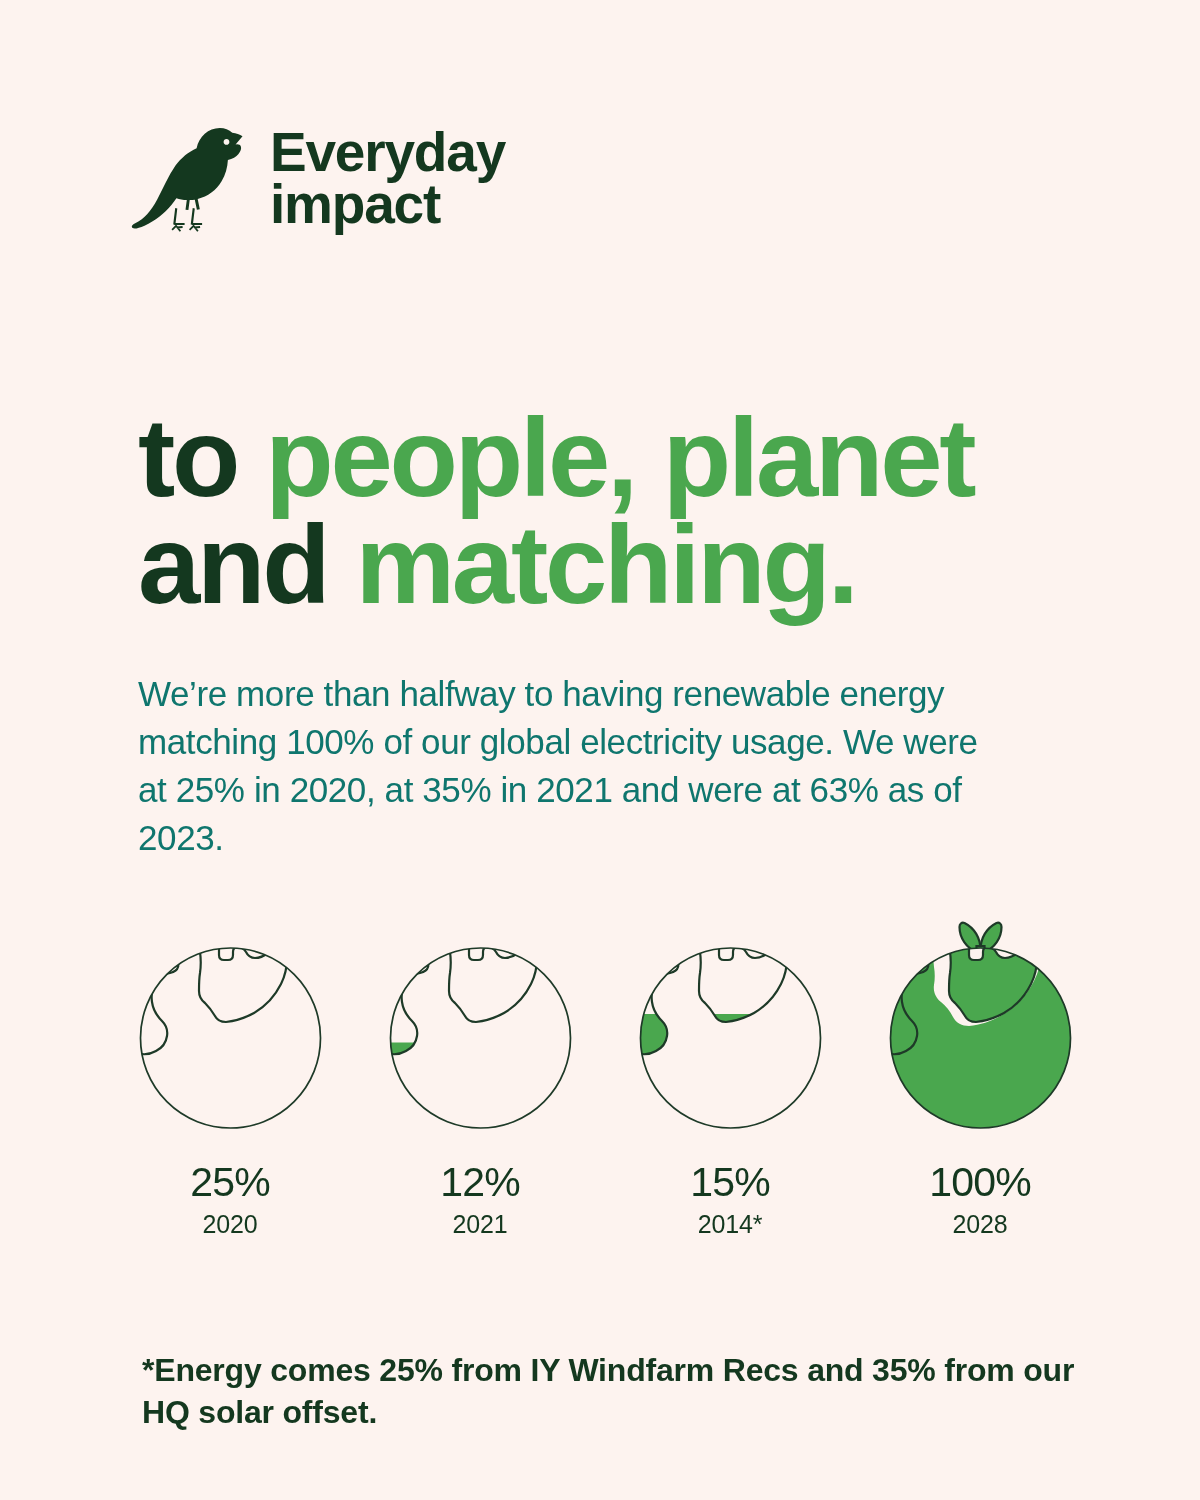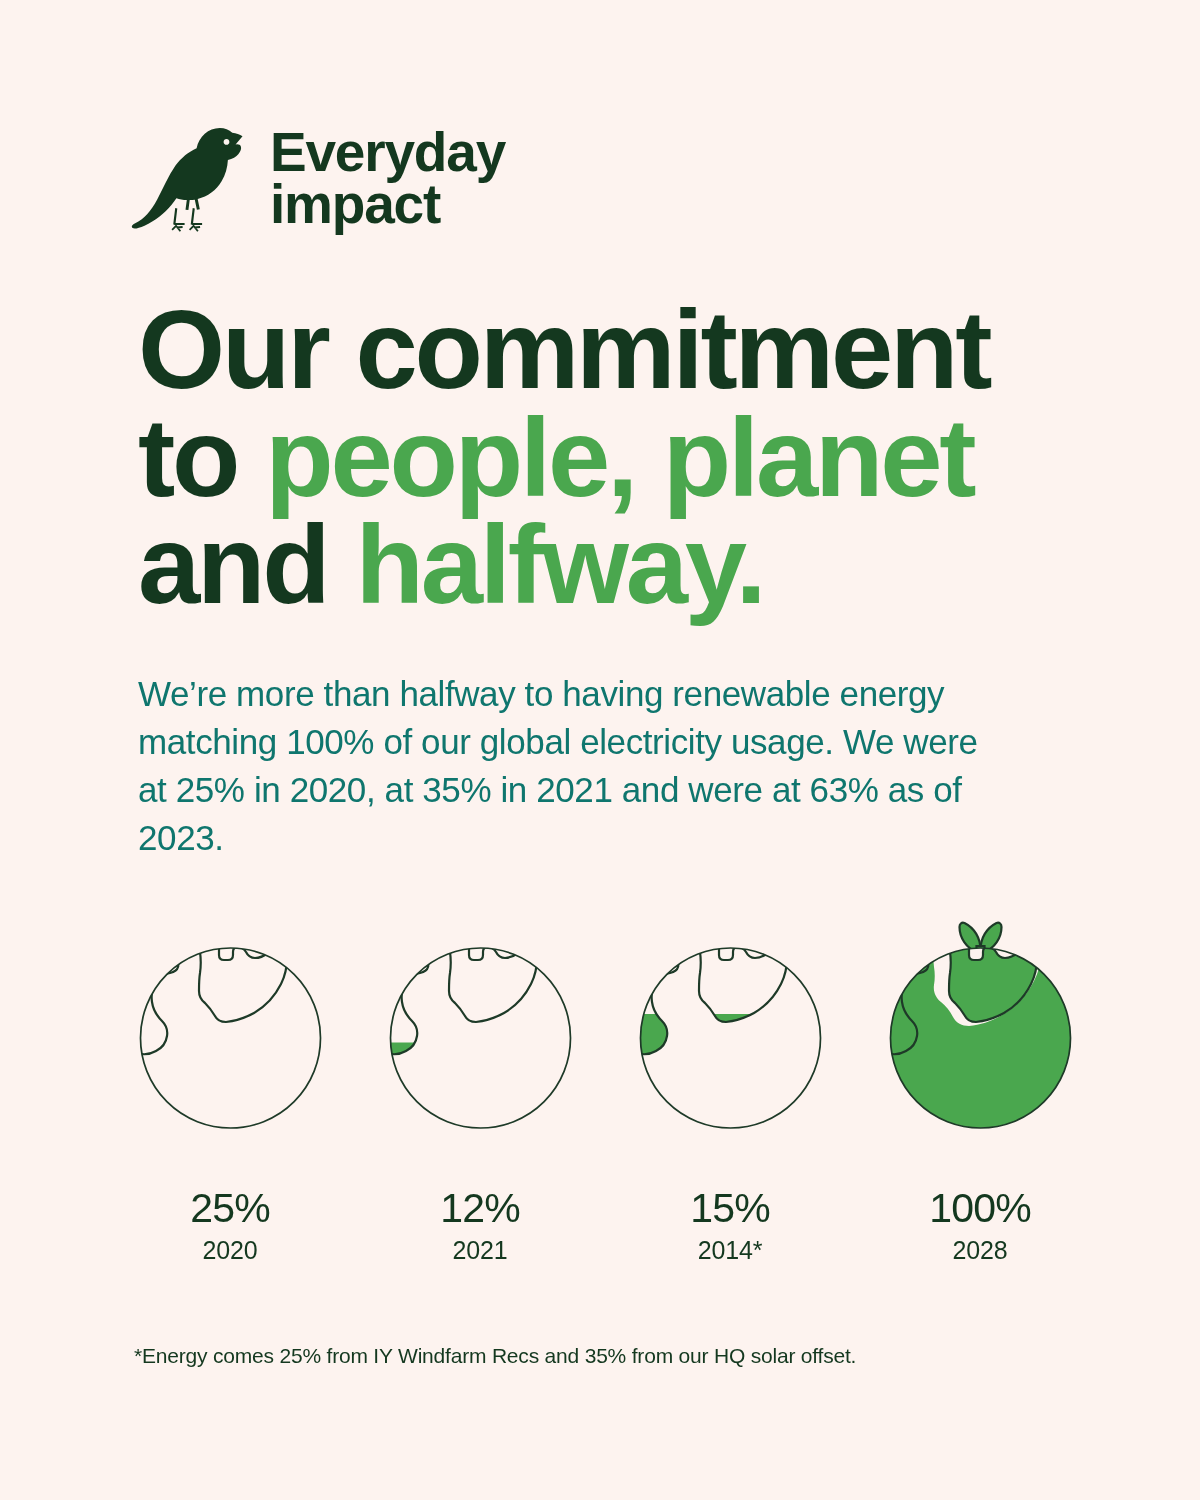--- a/index.html
+++ b/index.html
@@ -90,21 +90,21 @@
     display: flex;
     flex-direction: column;
     align-items: center;
   }
   .globe-art {
     width: 185px;
     height: 260px;
     display: block;
   }
   .globe-stat {
-    margin-top: 58px;
+    margin-top: 32px;
     font-size: 41px;
     font-weight: 400;
     letter-spacing: -0.8px;
     color: #14381F;
     line-height: 1;
     text-align: center;
   }
   .globe-year {
     margin-top: 9px;
     font-size: 25px;
@@ -114,24 +114,24 @@
     line-height: 1;
     text-align: center;
   }
 
   
   .footnote {
     position: absolute;
     left: 130px;
     top: 1338px;
     width: 960px;
-    margin: 4px;
-    font-size: 21px;
+    margin: 12px;
+    font-size: 32px;
     line-height: 1.3;
-    font-weight: 400;
+    font-weight: 700;
     letter-spacing: -0.2px;
     color: #14381F;
   }
 </style>
 </head>
 <body>
 
 <div class="page">
 
   <div class="logo">
@@ -139,21 +139,21 @@
       <path fill="#14381F" d="M112.5 14.2c-2.7-1.9-6.3-3.2-10.2-3.5-3.2-2.9-7.6-4.7-12.5-4.7-11.4 0-20.9 8.6-23.2 20.2-8.1 3.6-15.4 9.6-21.1 17.3C38.4 53.8 33 66.5 27.2 77.4 21 89.2 14 97 5.2 101.3c-2.2 1.1-3.4 2.2-3.4 3.3 0 1.2 1.1 1.9 2.9 1.9 2.2 0 5.6-.9 9.8-2.8 10.8-4.8 19.8-12.1 26.7-20.4 1.9-2.3 3.6-4.6 5.2-7 3.2 1.1 6.7 1.7 10.4 1.8l-1.3 9.6 2.9.4 1.3-10c1.7-.05 3.4-.2 5.1-.45l2.1 10.2 2.9-.6-2.1-10.2c10-2.4 18.6-8.7 23.9-17.7 3.9-6.6 5.9-14 6.3-21.3 4.6-1.1 8.3-3.3 10.6-6.1 1.8-2.2 2.6-4.3 2.6-5.9 0-1.4-.6-2.5-1.6-3.2-1.6-1.2-3.9-.4-3.9-.4zM96.5 17c1.6 0 2.9 1.3 2.9 2.9s-1.3 2.9-2.9 2.9-2.9-1.3-2.9-2.9 1.3-2.9 2.9-2.9z"></path>
       <path fill="#14381F" d="M47.3 86.4l-1.9 16.1h-2.2l2-16.4zM44.2 101.1h10.4v1.9H44.2zM47.3 103.9l-4.6 4.6-1.2-1.3 4.6-4.6zM47.3 103.9l3.8 4.8-1.4 1.1-3.8-4.8zM46.6 104.6l5.9-.6.2 1.9-5.9.6z"></path>
       <path fill="#14381F" d="M64.8 86.4l-1.9 16.1h-2.2l2-16.4zM61.7 101.1h10.4v1.9H61.7zM64.8 103.9l-4.6 4.6-1.2-1.3 4.6-4.6zM64.8 103.9l3.8 4.8-1.4 1.1-3.8-4.8zM64.1 104.6l5.9-.6.2 1.9-5.9.6z"></path>
     </svg>
     <div class="logo-words">
       <span>Everyday</span>
       <span>impact</span>
     </div>
   </div>
 
-  <h1 class="headline"><span>Our commitment</span><br><span>to </span><span class="accent">people, planet</span><br><span>and </span><span class="accent">halfway.</span></h1>
+  <h1 class="headline"><br><span>to </span><span class="accent">people, planet</span><br><span>and </span><span class="accent">matching.</span></h1>
 
   <p class="lede">We’re more than halfway to having renewable energy matching 100% of our global electricity usage. We were at 25% in 2020, at 35% in 2021 and were at 63% as of 2023.</p>
 
   <div class="globes">
 
     <div class="globe-item">
       <svg class="globe-art" viewBox="0 0 185 260" aria-hidden="true">
         <defs>
           <clipPath id="clip0">
               <circle cx="92.5" cy="168" r="90"></circle>

